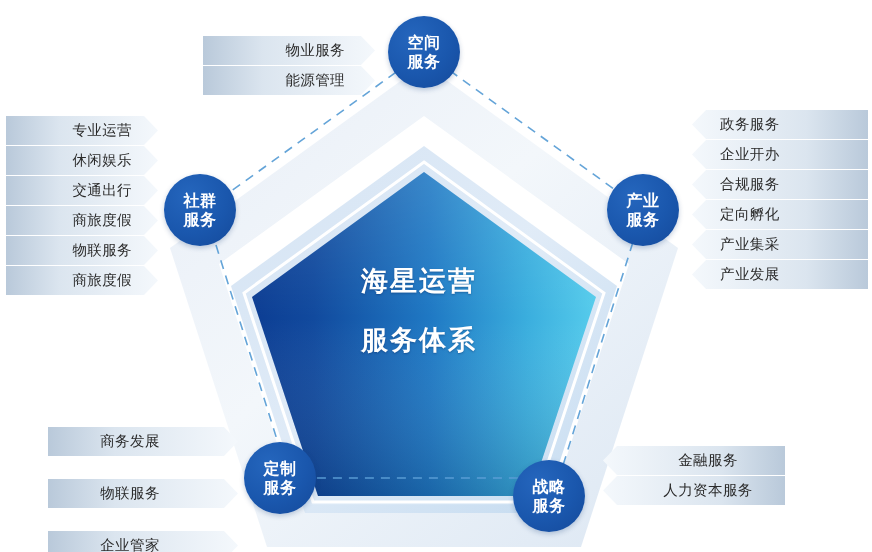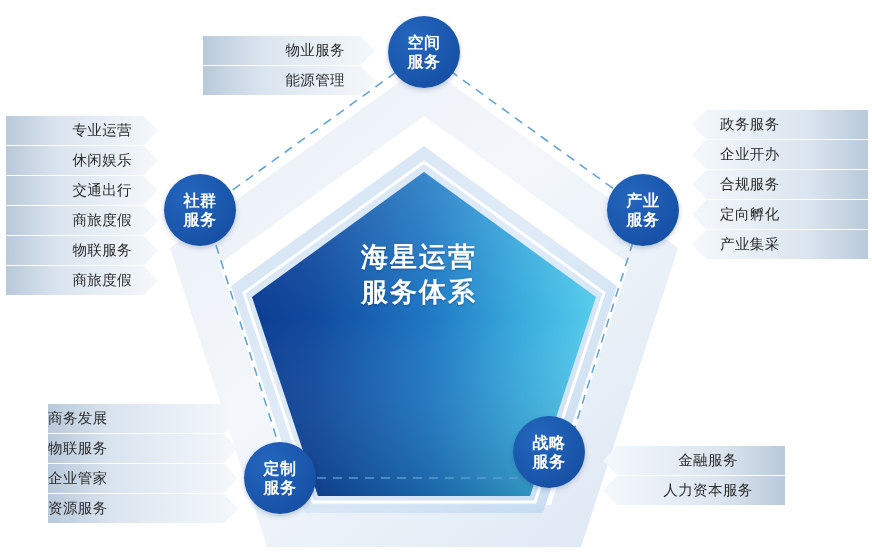--- a/index.html
+++ b/index.html
@@ -76,21 +76,21 @@
   .ribbon .bg {
     position: absolute;
     left: 0; top: 0;
     width: 100%;
     height: 100%;
     z-index: 1;
   }
 
   
   .list-left .ribbon { justify-content: flex-end; padding-right: 26px; }
-  .list-bl   .ribbon { justify-content: flex-start; padding-right: 26px; }
+  .list-bl   .ribbon { justify-content: center; padding-right: 26px; margin-top: 23px; }
   
   .list-right .ribbon { justify-content: flex-start; padding-left: 28px; }
   .list-br    .ribbon { justify-content: center; padding-left: 28px; }
   .list-top   .ribbon { justify-content: flex-end; padding-right: 30px; }
 
   
   #center-title {
     position: absolute;
     left: 306px;
     top: 240px;
@@ -100,20 +100,21 @@
     z-index: 6;
     pointer-events: none;
   }
   #center-title .tline {
     font-size: 27px;
     font-weight: bold;
     line-height: 35px;
     letter-spacing: 2px;
     text-shadow: 0 1px 2px rgba(0,30,80,0.35);
     white-space: nowrap;
+    margin-top: 24px;
   }
 </style>
 </head>
 <body>
 
 <div id="stage">
 
   <svg id="pentagon-graphic" viewBox="0 0 872 552">
     <defs>
       <linearGradient id="gradInner" x1="0" y1="0" x2="1" y2="0">
@@ -172,21 +173,21 @@
   <div class="node" style="left:388px; top:16px;">
     <div class="line">空间</div>
     <div class="line">服务</div>
   </div>
 
   <div class="node" style="left:607px; top:174px;">
     <div class="line">产业</div>
     <div class="line">服务</div>
   </div>
 
-  <div class="node" style="left:513px; top:416px;">
+  <div class="node" style="left:513px; top:460px;">
     <div class="line">战略</div>
     <div class="line">服务</div>
   </div>
 
   <div class="node" style="left:244px; top:442px;">
     <div class="line">定制</div>
     <div class="line">服务</div>
   </div>
 
   <div class="node" style="left:164px; top:174px;">
@@ -233,20 +234,26 @@
         <polygon points="14,0 176,0 176,29 14,29 0,14.5" fill="url(#gradRibbonL)"></polygon>
       </svg>
       <span class="txt">定向孵化</span>
     </div>
     <div class="ribbon">
       <svg class="bg" viewBox="0 0 176 29" preserveAspectRatio="none">
         <polygon points="14,0 176,0 176,29 14,29 0,14.5" fill="url(#gradRibbonL)"></polygon>
       </svg>
       <span class="txt">产业集采</span>
     </div>
+    <div class="ribbon">
+      <svg class="bg" viewBox="0 0 176 29" preserveAspectRatio="none">
+        <polygon points="14,0 176,0 176,29 14,29 0,14.5" fill="url(#gradRibbonL)"></polygon>
+      </svg>
+      <span class="txt">产业发展</span>
+    </div>
   </div>
 
   <div class="ribbon-list list-br" style="left:603px; top:446px; width:182px;">
     <div class="ribbon">
       <svg class="bg" viewBox="0 0 182 29" preserveAspectRatio="none">
         <polygon points="14,0 182,0 182,29 14,29 0,14.5" fill="url(#gradRibbonL)"></polygon>
       </svg>
       <span class="txt">金融服务</span>
     </div>
     <div class="ribbon">

